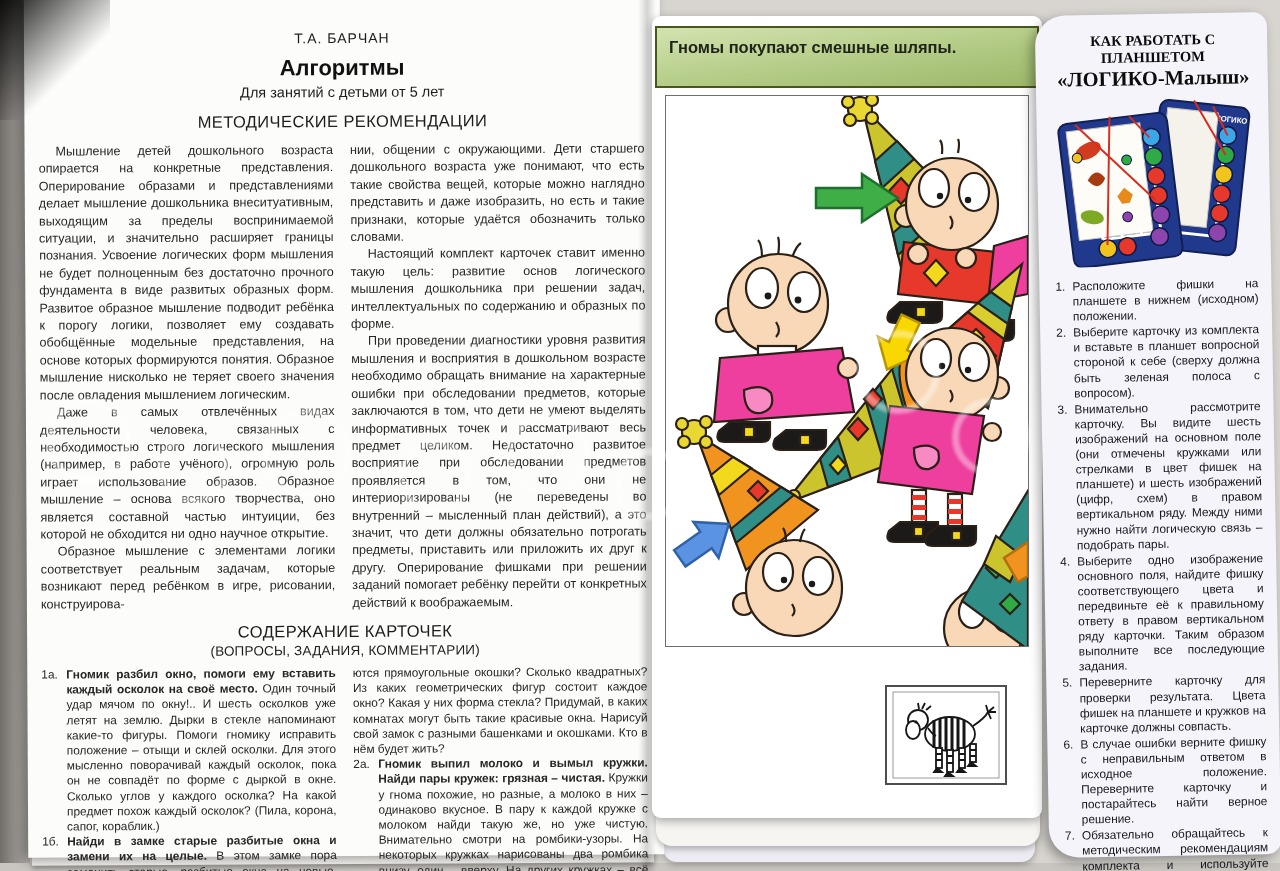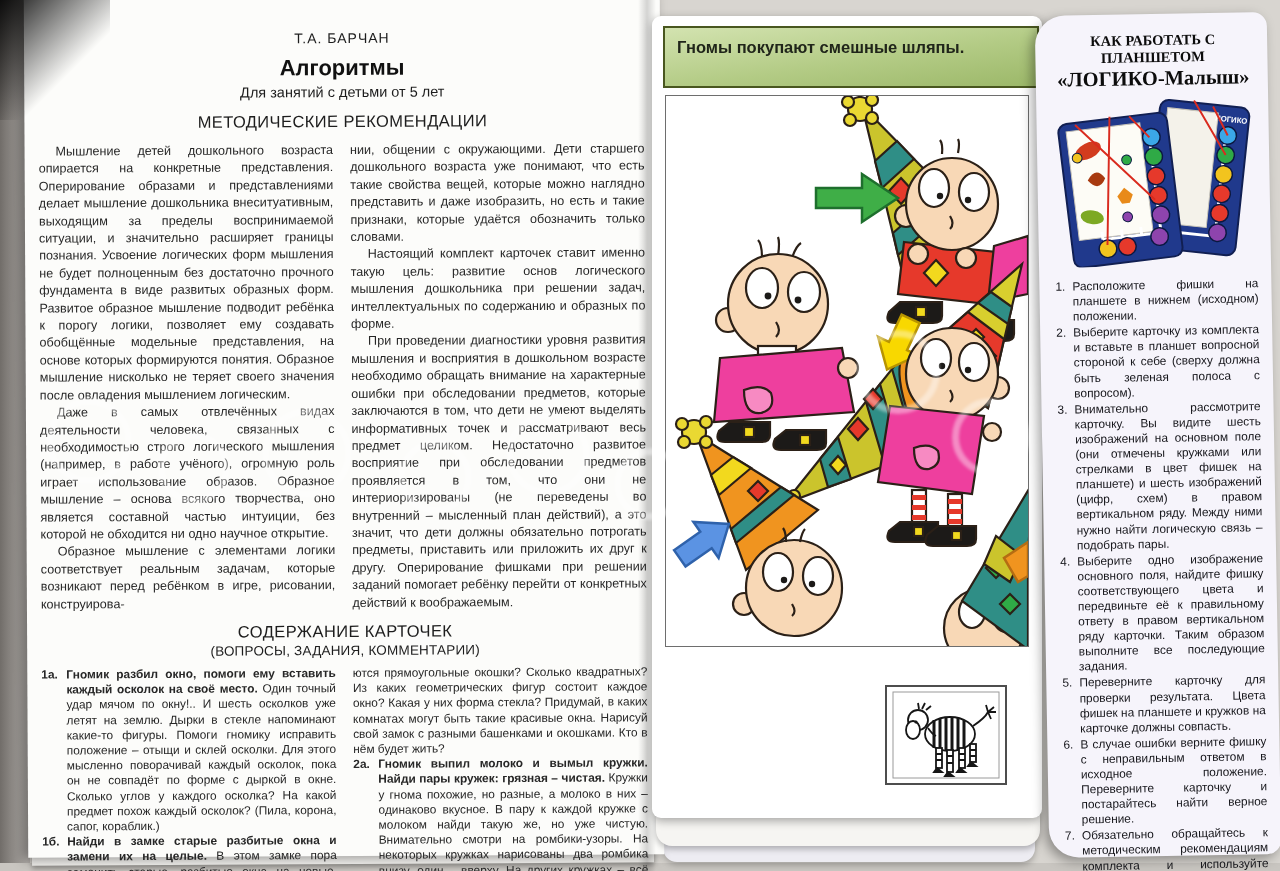--- a/index.html
+++ b/index.html
@@ -23,30 +23,30 @@
   .mr-heading{font-size:16.5px;margin-top:12px;letter-spacing:.4px;}
   .columns{display:flex;gap:17px;padding:11px 16px 0 14px;}
   .col{flex:1;min-width:0;text-align:justify;color:#272727;}
   .intro p{font-size:12.6px;line-height:17.4px;text-indent:17px;margin:0;}
   .intro p.cont{text-indent:0;}
   .contents-heading{text-align:center;font-size:16.5px;color:#1d1d1d;margin-top:10px;letter-spacing:.4px;}
   .contents-sub{text-align:center;font-size:13.5px;color:#1d1d1d;margin-top:2px;letter-spacing:.2px;}
   .columns.contents{padding-top:8px;}
   .citems{font-size:11.9px;line-height:15.2px;}
   .citem{display:flex;}
-  .citem .num{flex:none;width:25px;font-weight:bold;}
+  .citem .num{flex:none;width:25px;font-weight:normal;}
   .citem .body{flex:1;text-align:justify;min-width:0;}
   .lead{font-weight:bold;}
   .lead::after{content:" ";}
   .cont-par{margin:0;text-align:justify;font-size:11.9px;line-height:15.2px;}
 
   
   .card{position:absolute;left:652px;top:16px;width:390px;height:802px;background:#fff;
         border-radius:9px;box-shadow:0 3px 10px rgba(0,0,0,.33);z-index:3;}
-  .qbar{position:absolute;left:11px;right:3px;top:10px;height:62px;box-sizing:border-box;
+  .qbar{position:absolute;left:3px;right:3px;top:10px;height:62px;box-sizing:border-box;
         background:linear-gradient(172deg,#d3e3b0 0%,#b3cb85 55%,#9cb869 100%);
         border:2px solid #49571f;padding:8px 12px 0 12px;
         font-weight:bold;font-size:16.5px;line-height:1.38;color:#20251a;}
   .illustration{position:absolute;left:13px;top:79px;width:364px;height:552px;
                 border:1.5px solid #6e6e6e;background:#fff;box-sizing:border-box;}
   .illustration svg{display:block;width:100%;height:100%;}
   .zebra-box{position:absolute;left:232px;top:668px;width:124px;height:102px;}
   .card-stack1{position:absolute;left:656px;top:812px;width:384px;height:34px;background:#f6f5f2;
                border-radius:0 0 16px 16px;box-shadow:0 3px 6px rgba(0,0,0,.28);z-index:2;}
   .card-stack2{position:absolute;left:663px;top:839px;width:372px;height:23px;background:#edecf2;

